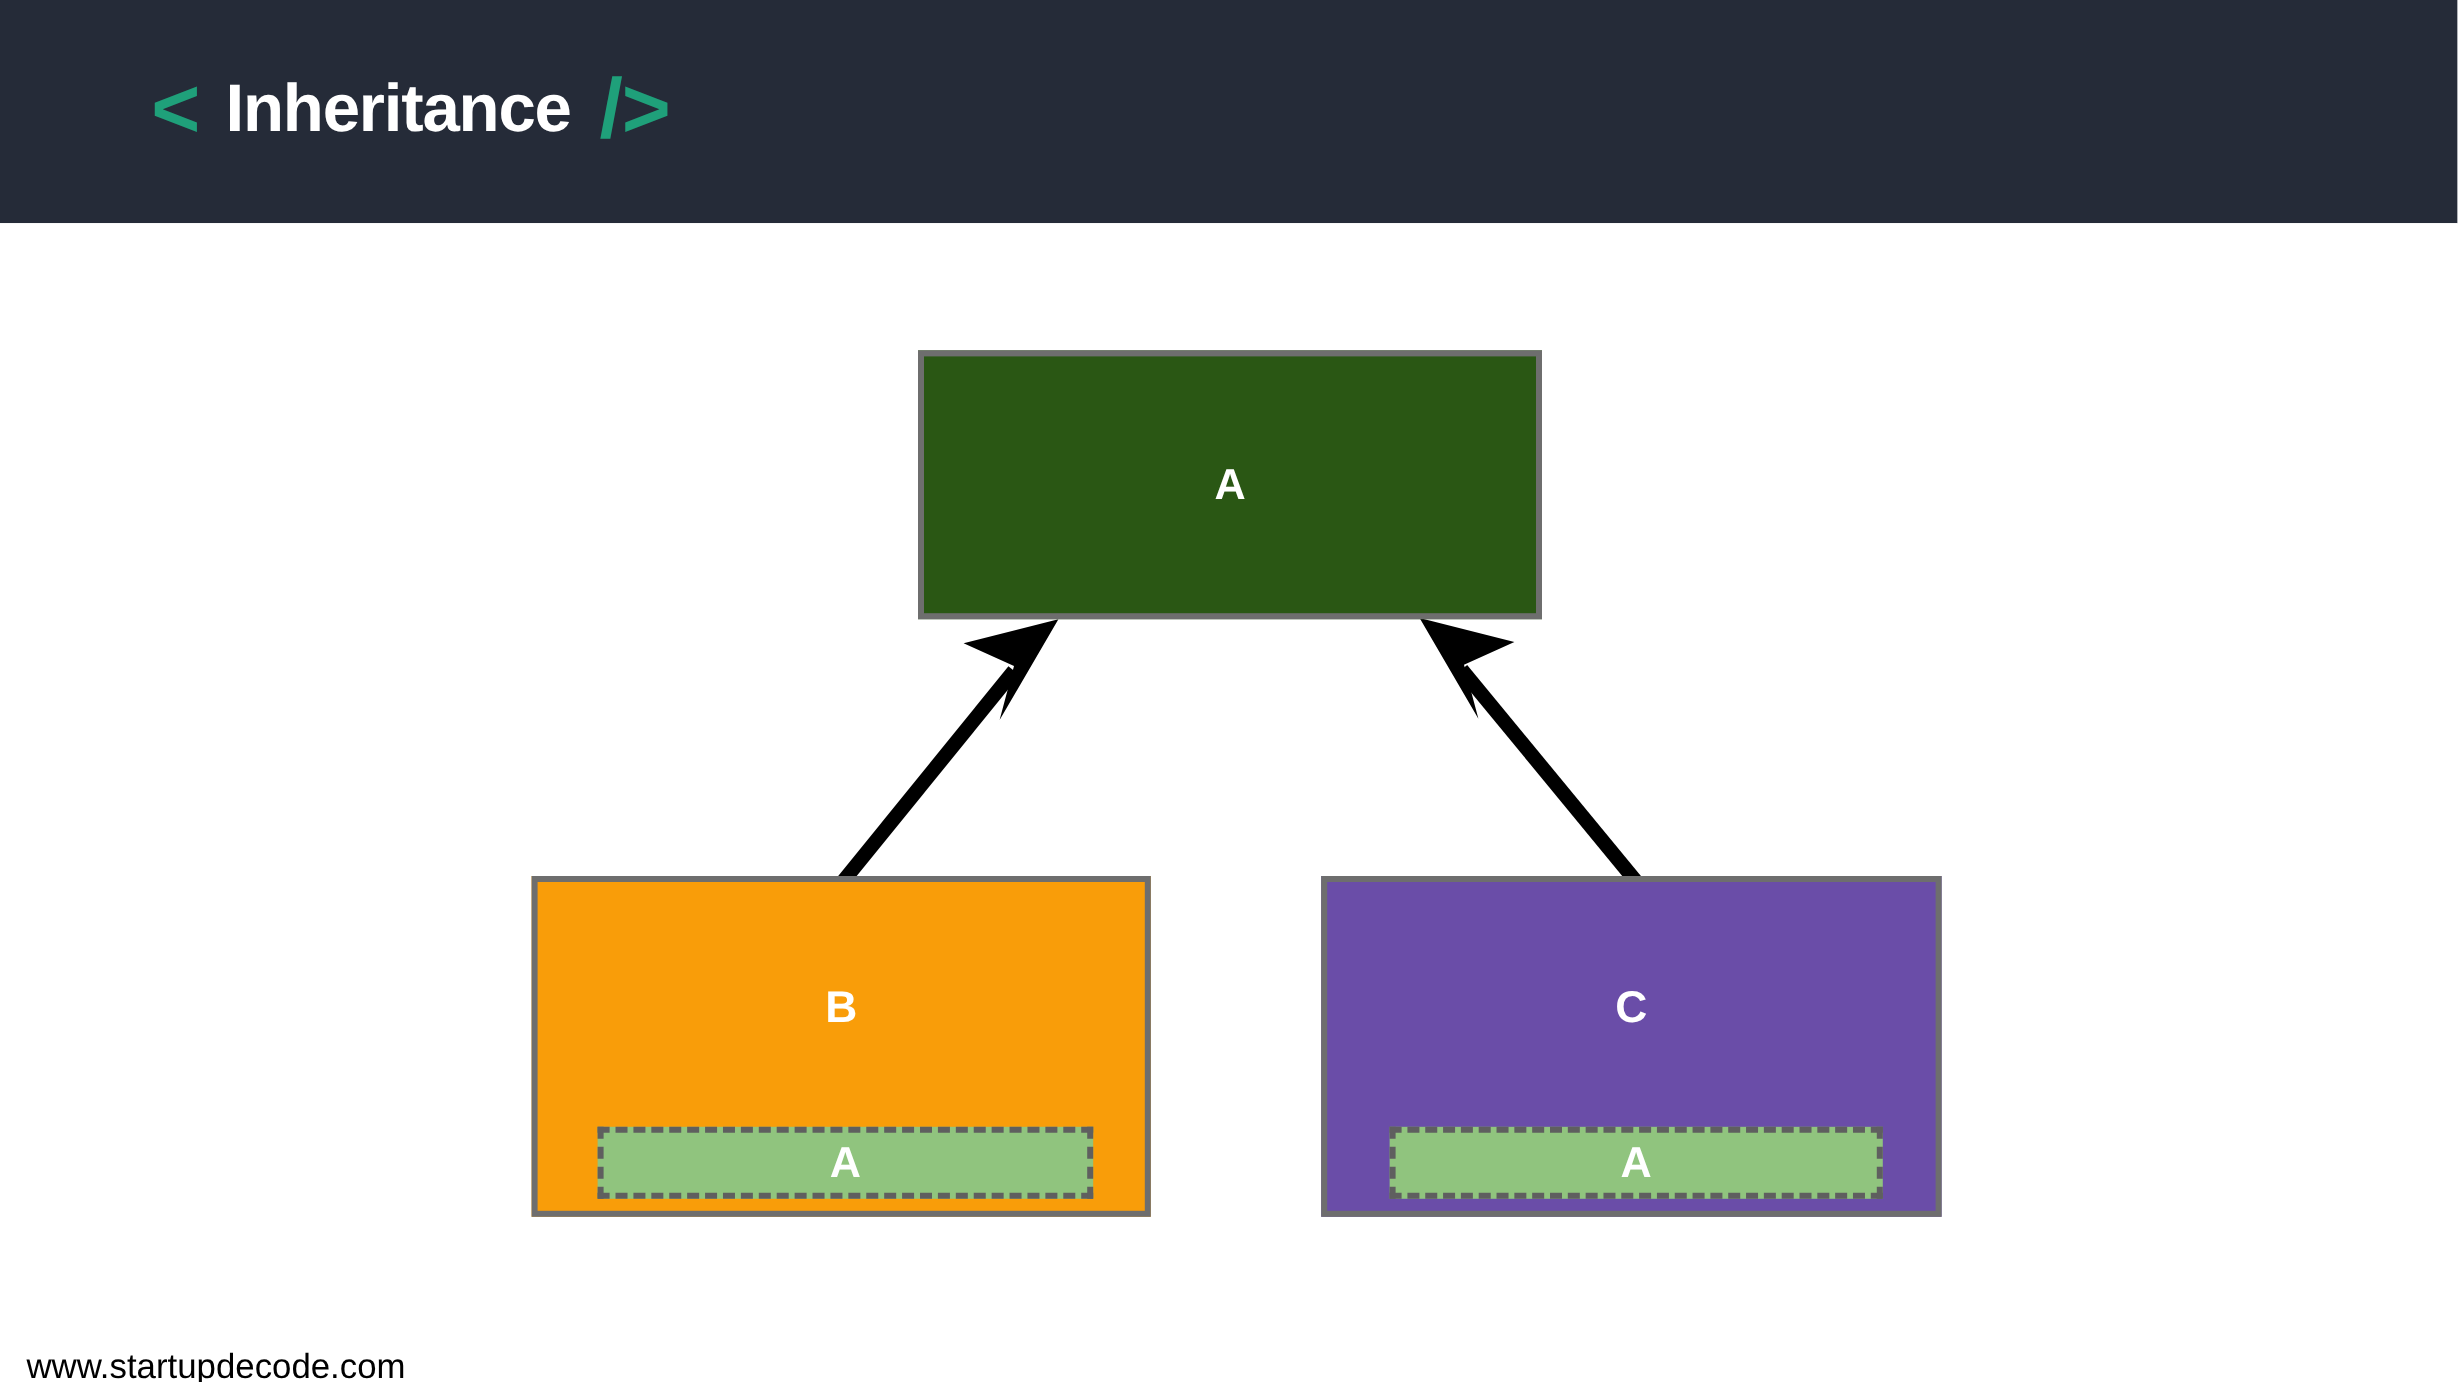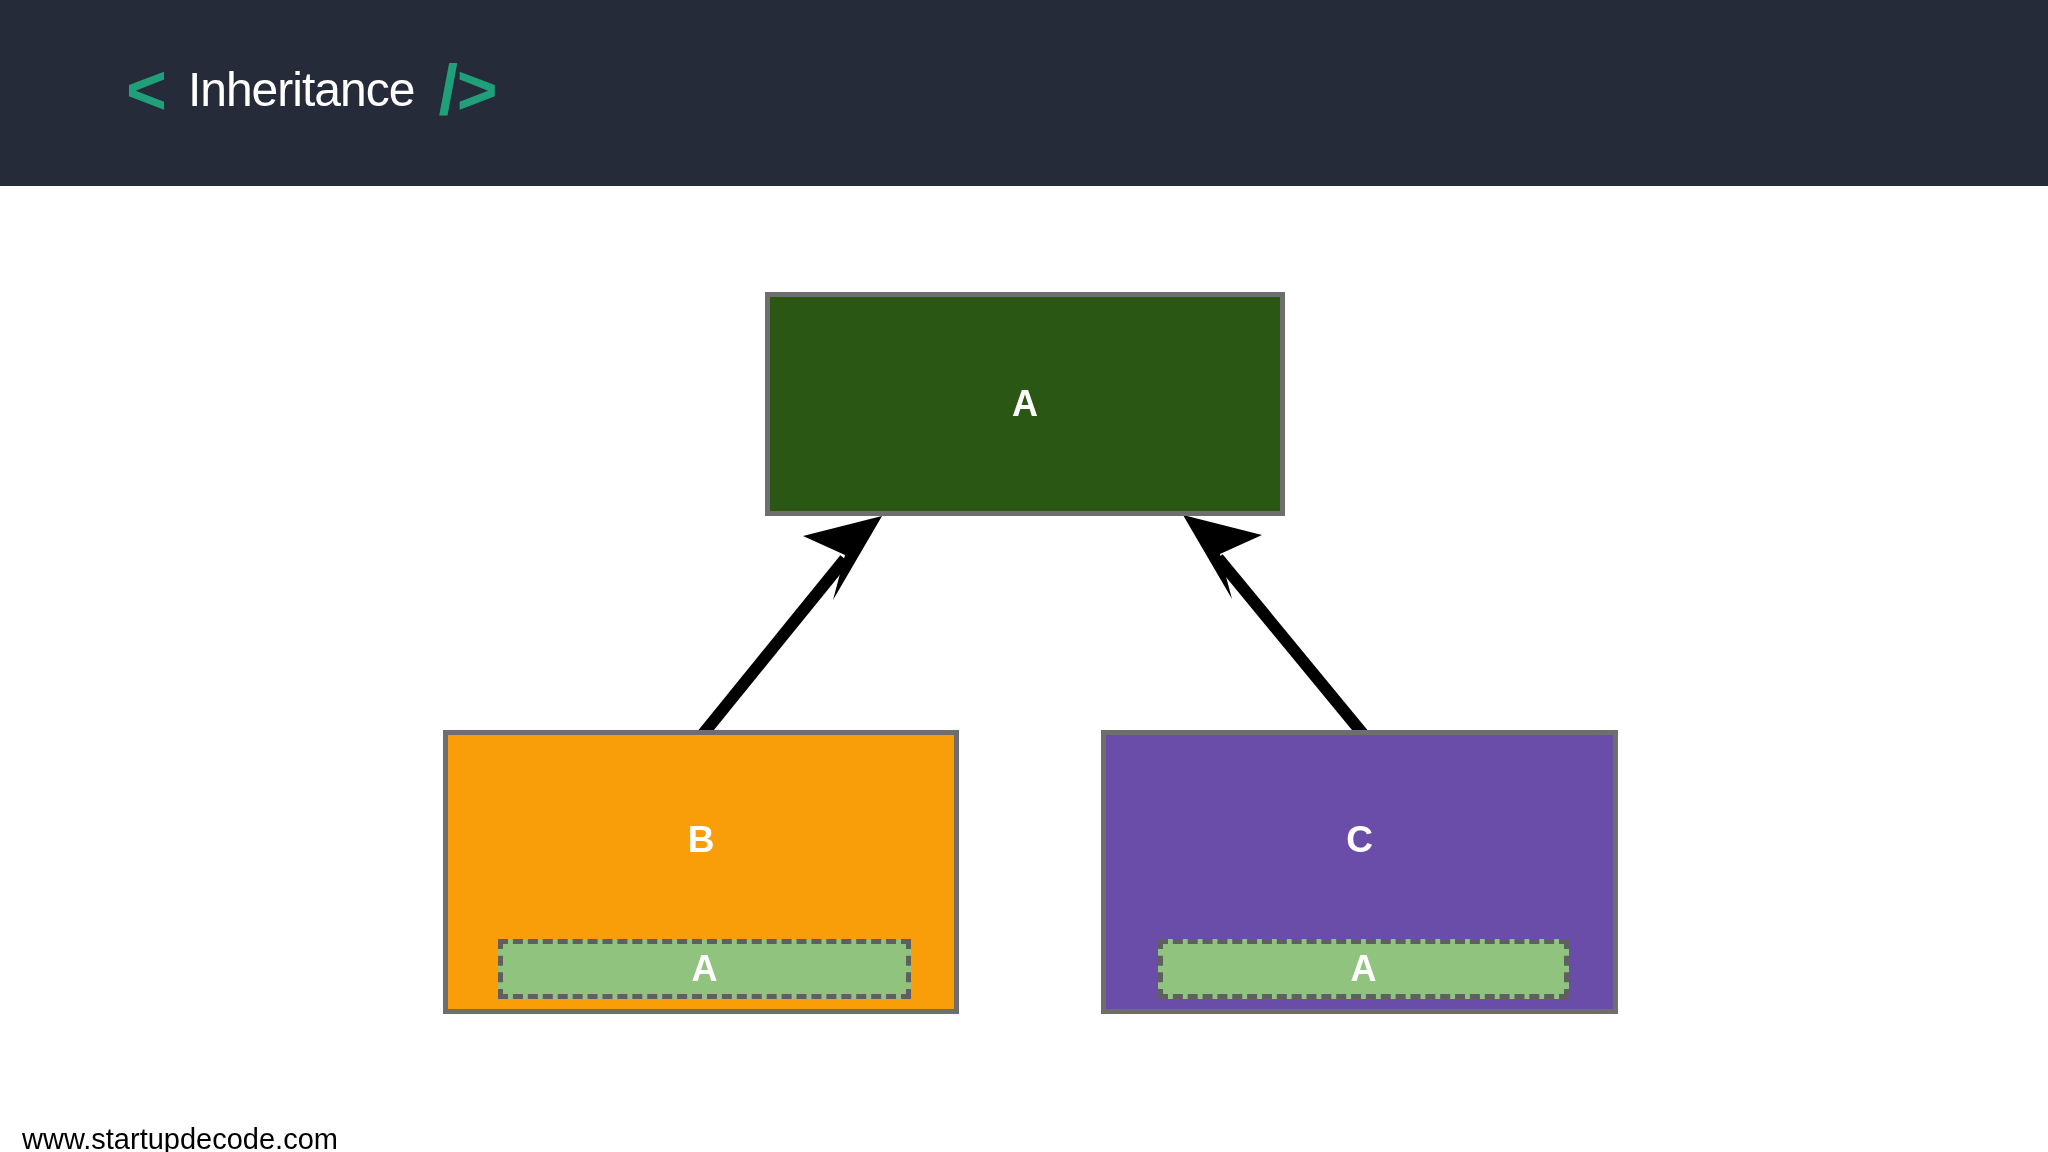--- a/index.html
+++ b/index.html
@@ -39,22 +39,22 @@
     font-size: 70px;
     font-weight: bold;
     letter-spacing: -1px;
     line-height: 1;
     display: inline-block;
   }
   #bracket-open { margin-right: 22px; }
   #bracket-close { margin-left: 24px; }
   #title-text {
     color: #ffffff;
-    font-size: 48px;
-    font-weight: normal;
+    font-size: 56px;
+    font-weight: bold;
     line-height: 1;
     letter-spacing: -1px;
     display: inline-block;
   }
 
   
   #diagram-canvas {
     position: absolute;
     left: 0;
     top: 186px;

